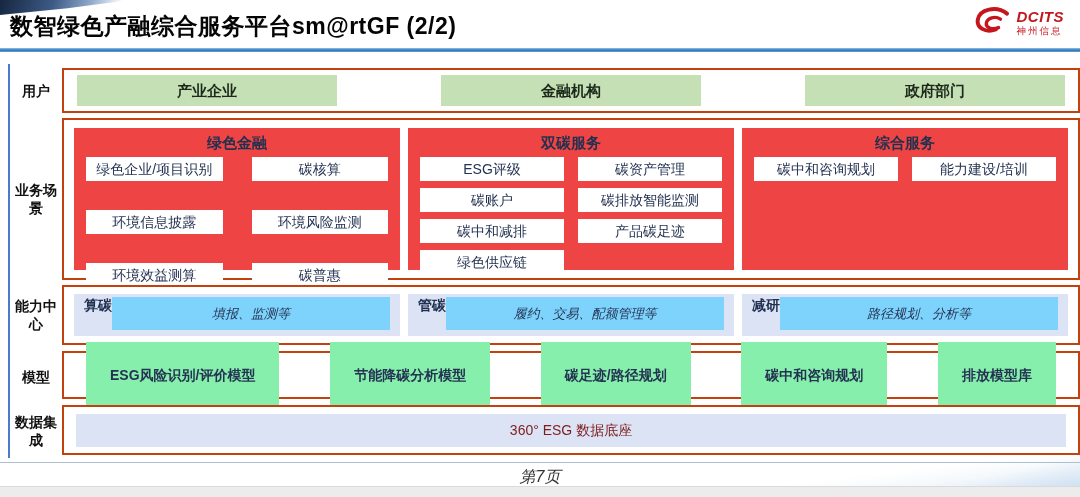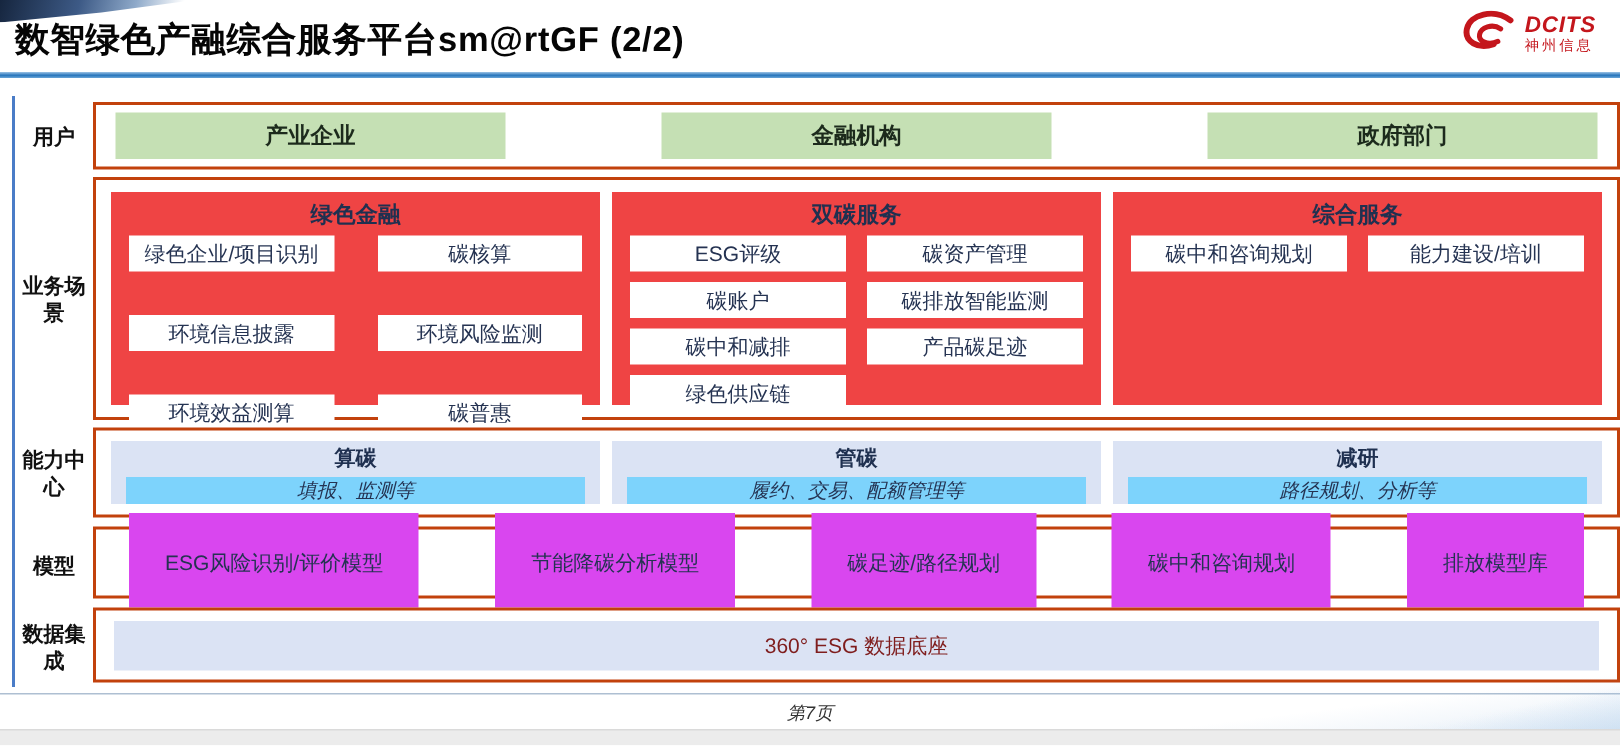--- a/index.html
+++ b/index.html
@@ -49,41 +49,41 @@
   .scen-col{flex:1;background:#ef4444;display:flex;flex-direction:column;padding:4px 8px 8px;box-sizing:border-box;}
   .scen-head{font-size:15px;font-weight:bold;color:#1f3050;text-align:center;padding:2px 0 4px;}
   .scen-grid{flex:1;display:grid;grid-template-columns:1fr 1fr;column-gap:14px;row-gap:7px;align-content:start;padding:0 4px;}
   .scen-grid.spread{align-content:space-evenly;row-gap:0;gap:29px;}
   .scen-item{
     background:#ffffff;height:24px;line-height:24px;text-align:center;
     font-size:14px;color:#253352;white-space:nowrap;overflow:hidden;
   }
   
   .cap-box{top:285px;height:60px;display:flex;gap:8px;padding:7px 10px;}
-  .cap-block{flex:1;background:#dbe3f4;padding:3px 10px 6px;display:flex;flex-direction:column;box-sizing:border-box;}
+  .cap-block{flex:1;background:#dbe3f4;padding:3px 10px 6px;display:flex;flex-direction:row;box-sizing:border-box;}
   .cap-head{font-size:14px;font-weight:bold;color:#1f3050;text-align:center;padding-bottom:3px;}
   .cap-desc{
     flex:1;background:#7dd3fc;text-align:center;font-size:13px;font-style:italic;
     color:#253352;display:flex;align-items:center;justify-content:center;
   }
   
   .models-box{top:351px;height:48px;display:flex;align-items:center;justify-content:space-between;padding:0 22px;}
   .model-chip{
-    background:#d946ef;height:30px;line-height:30px;text-align:center;
-    font-size:14px;color:#253352;padding:18px 24px;white-space:nowrap;
+    background:#86efac;height:30px;line-height:30px;text-align:center;
+    font-size:14px;color:#253352;padding:18px 24px;white-space:nowrap;font-weight:bold;
   }
   
   .data-box{top:405px;height:50px;display:flex;align-items:center;padding:0 12px;}
   .data-bar{
     flex:1;background:#dbe3f4;height:33px;line-height:33px;text-align:center;
     font-size:14px;color:#7f1d1d;
   }
   
   .footer-rule{position:absolute;top:462px;left:0;width:100%;height:1px;background:#aebfd2;}
-  .page-number{position:absolute;top:467px;left:0;width:100%;text-align:center;font-size:12px;font-style:italic;color:#333;}
+  .page-number{position:absolute;top:467px;left:0;width:100%;text-align:center;font-size:16px;font-style:italic;color:#333;}
   .bottom-bar{position:absolute;bottom:0;left:0;width:100%;height:11px;background:#ececec;border-top:1px solid #dadada;box-sizing:border-box;}
   .corner-swoosh{position:absolute;right:0;bottom:11px;width:400px;height:62px;overflow:hidden;pointer-events:none;}
   .corner-swoosh .sw{position:absolute;border-radius:50%;}
   .sw1{right:-150px;bottom:-70px;width:560px;height:130px;background:linear-gradient(to top,rgba(125,170,215,.45),rgba(255,255,255,0) 70%);transform:rotate(-7deg);}
   .sw2{right:-100px;bottom:-55px;width:430px;height:95px;background:linear-gradient(to top,rgba(150,190,228,.35),rgba(255,255,255,0) 65%);transform:rotate(-10deg);}
   .sw3{right:-40px;bottom:-30px;width:260px;height:55px;background:linear-gradient(to top,rgba(190,215,240,.5),rgba(255,255,255,0) 70%);transform:rotate(-13deg);}
 </style>
 </head>
 <body>
 

